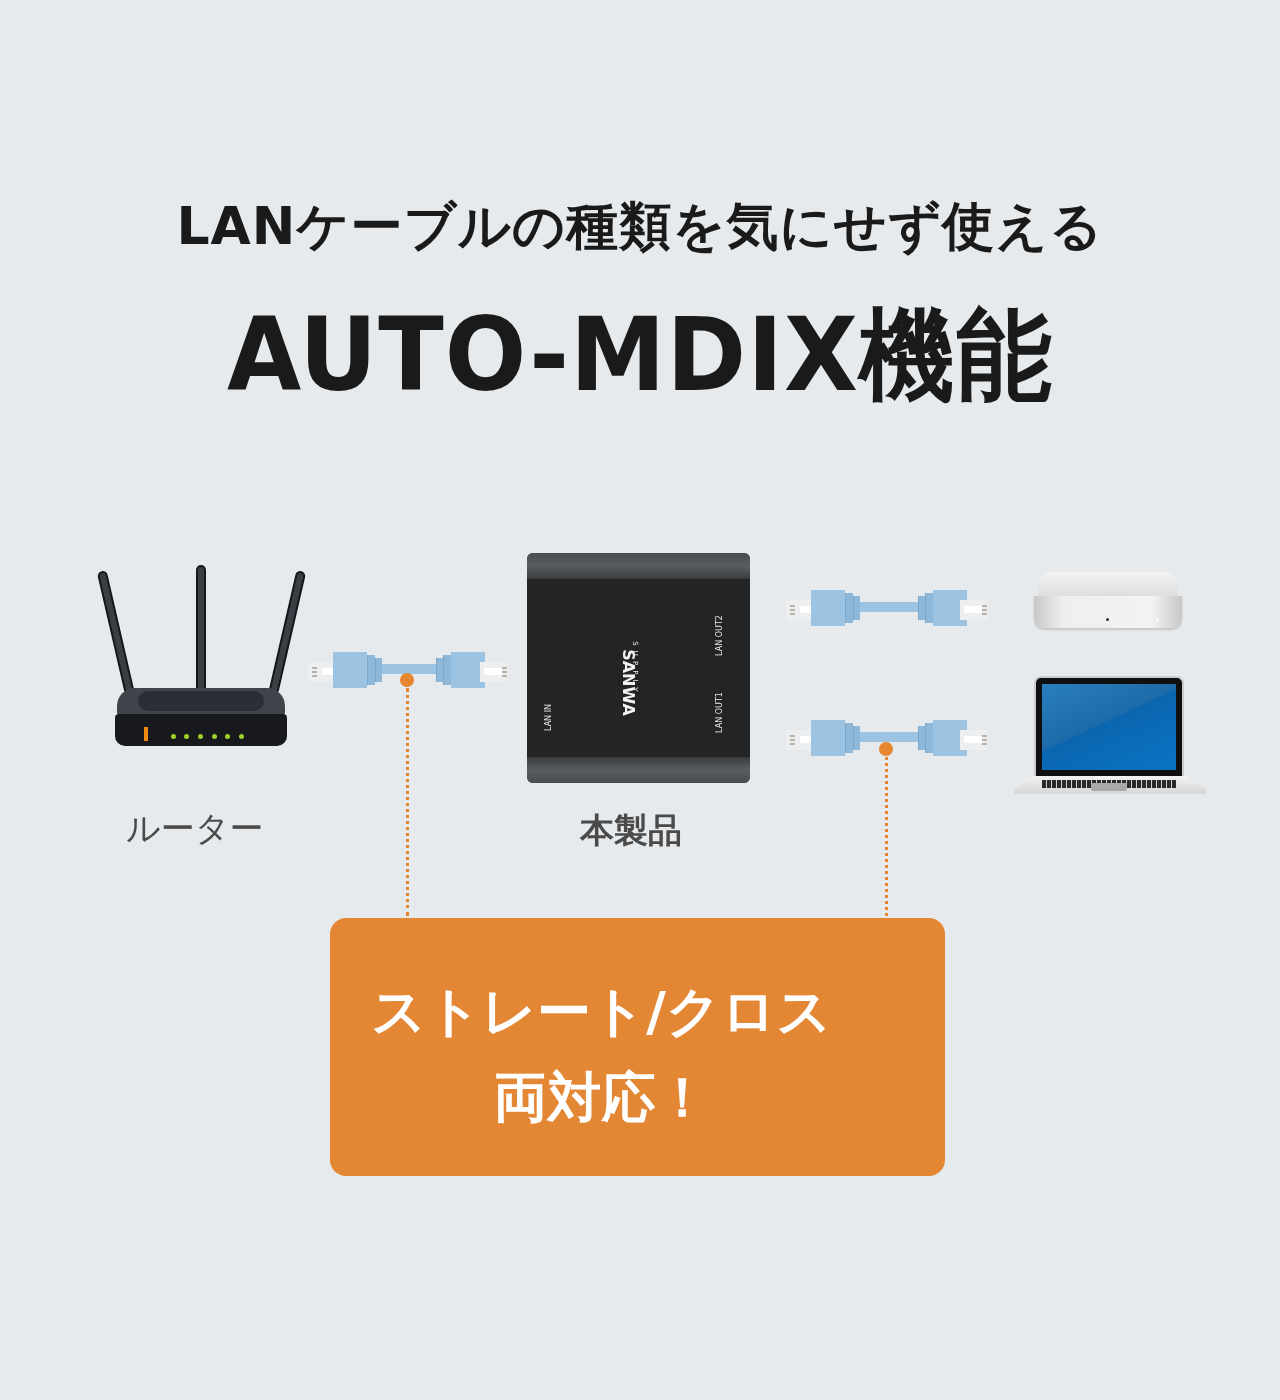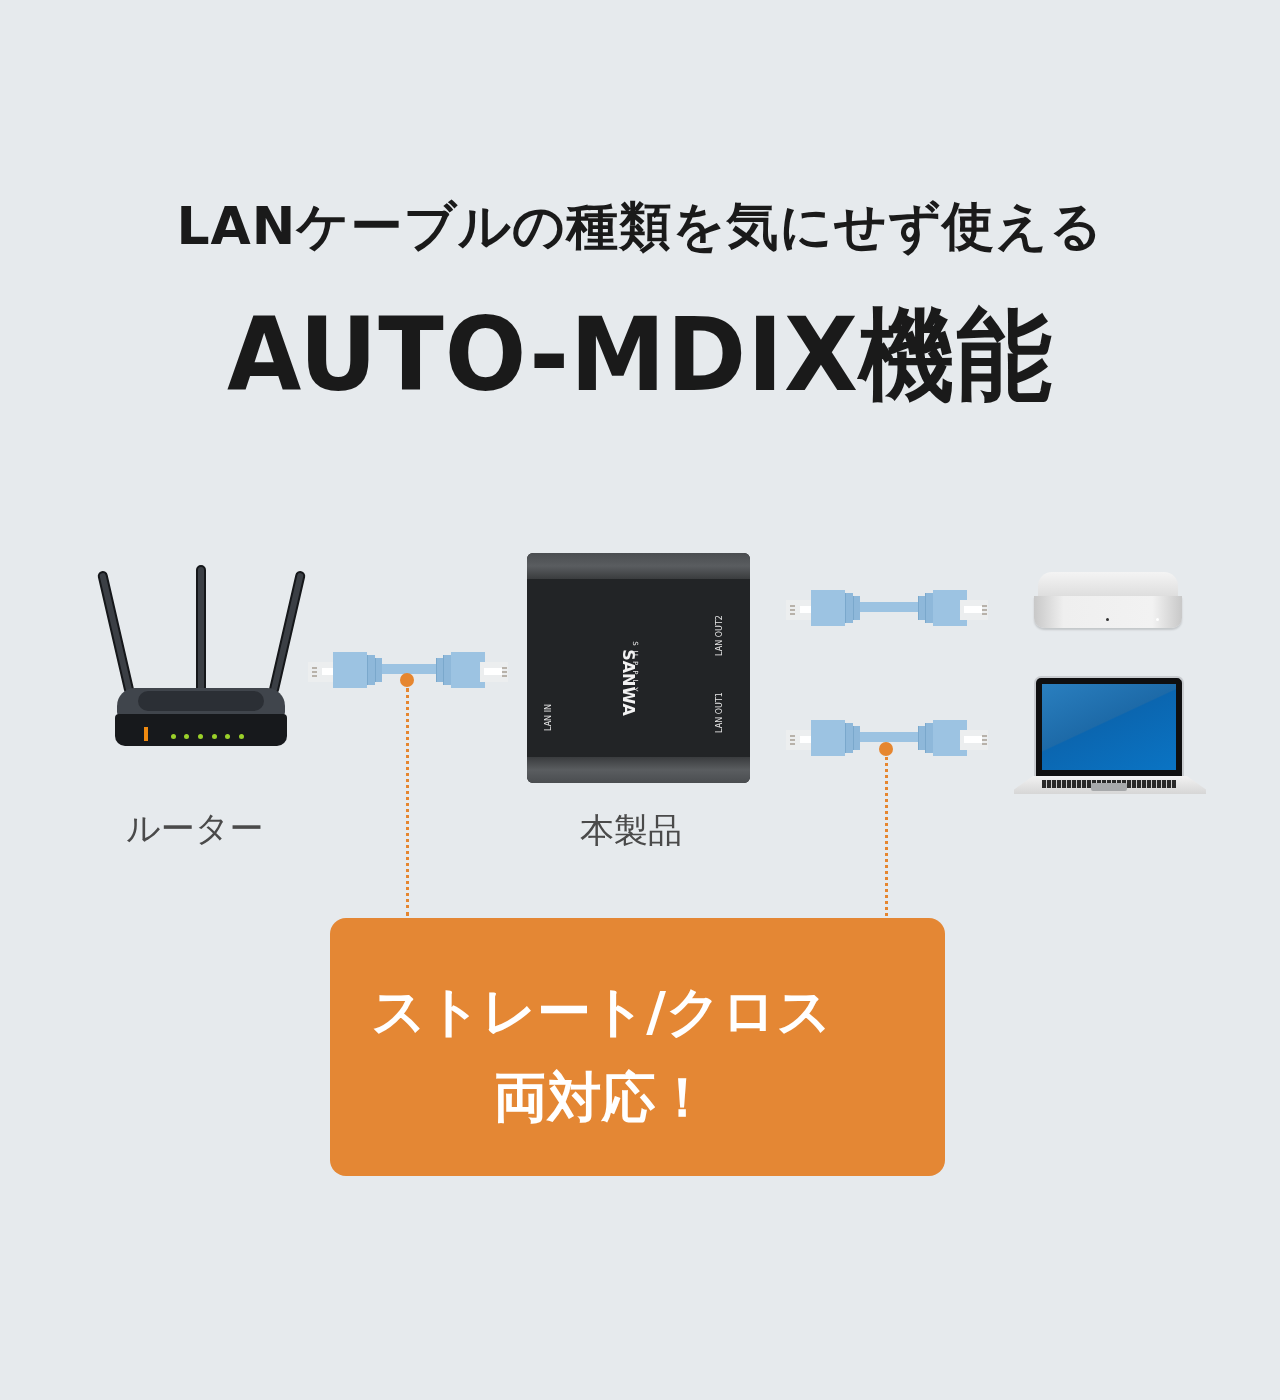--- a/index.html
+++ b/index.html
@@ -109,21 +109,21 @@
 
 <div class="hub">
   <div class="hub-cap top"></div>
   <div class="hub-cap bottom"></div>
   <div class="hub-label" style="left:8px; top:160px;">LAN IN</div>
   <div class="hub-label" style="left:172px; top:155px;">LAN OUT1</div>
   <div class="hub-label" style="left:172px; top:78px;">LAN OUT2</div>
   <div class="hub-brand" style="left:68px; top:120px;">SANWA</div>
   <div class="hub-brand-sub" style="left:80px; top:112px;">SUPPLY</div>
 </div>
-<div class="device-label" style="left:580px; top:808px;">本製品</div>
+<div class="device-label" style="left:580px; top:808px;font-weight:bold;">本製品</div>
 
 <div class="cable" style="left:786px; top:590px; width:202px;">
   <div class="plug-tip" style="left:0;"></div>
   <div class="plug-pin" style="left:4px; top:15px;"></div>
   <div class="plug-pin" style="left:4px; top:19px;"></div>
   <div class="plug-pin" style="left:4px; top:23px;"></div>
   <div class="plug-white" style="left:14px;"></div>
   <div class="plug-body" style="left:25px;"></div>
   <div class="plug-step1" style="left:59px;"></div>
   <div class="plug-step2" style="left:67px;"></div>

